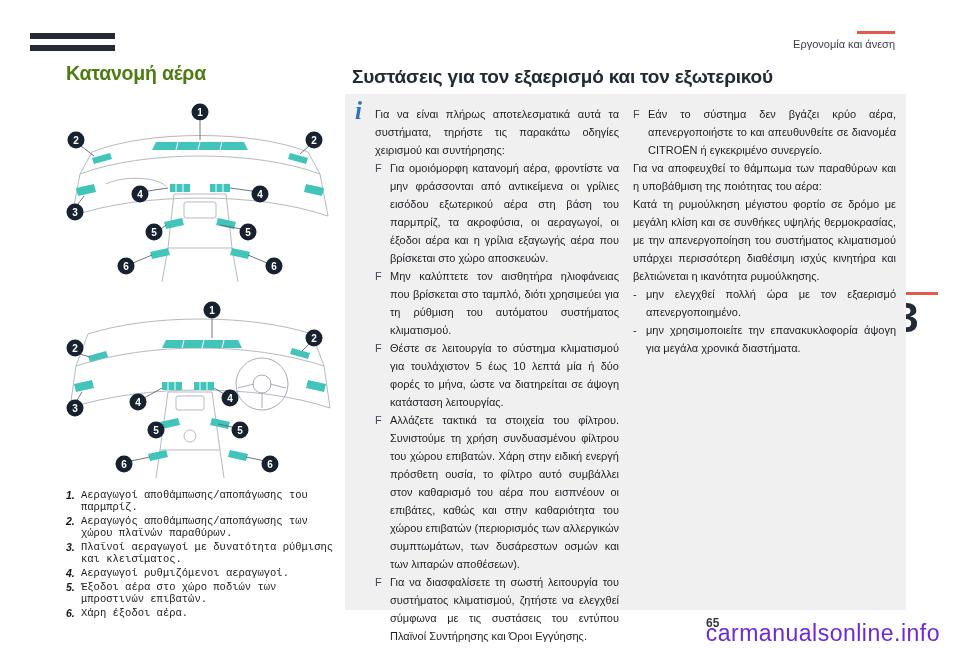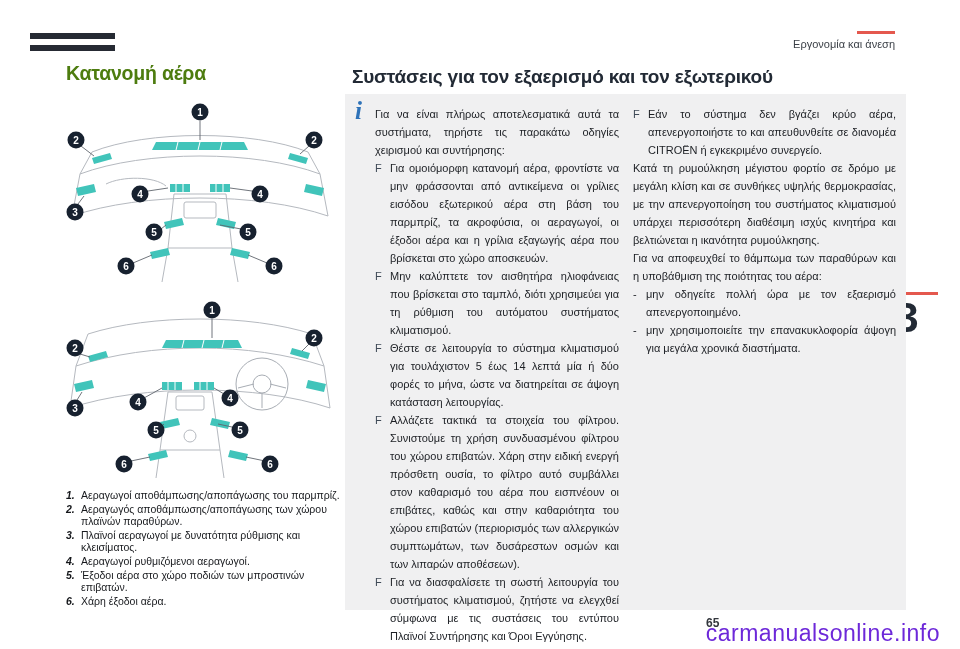--- a/index.html
+++ b/index.html
@@ -22,21 +22,21 @@
   
   .h-left{position:absolute;left:66px;top:62px;width:280px;font-size:19.5px;font-weight:bold;color:#4d7c0f;letter-spacing:-0.2px;}
   .h-right{position:absolute;left:352px;top:66px;width:560px;font-size:19px;font-weight:bold;color:#222a35;letter-spacing:-0.2px;}
   
   .diagram1{position:absolute;left:62px;top:96px;}
   .diagram2{position:absolute;left:62px;top:296px;}
   
   .legend{position:absolute;left:66px;top:489px;width:274px;font-size:10.5px;line-height:12px;color:#17191d;}
   .legend-item{display:flex;margin-bottom:2px;}
   .legend-item .lnum{flex:0 0 15px;font-weight:bold;font-style:italic;color:#14161a;}
-  .legend-item .ltext{flex:1;}
+  .legend-item .ltext{flex:1;font-family:Liberation Mono, monospace;}
   
   .info-box{position:absolute;left:345px;top:94px;width:561px;height:516px;background:#f0f0f1;}
   .info-icon{position:absolute;left:10px;top:4px;font-family:"Liberation Serif",serif;font-weight:bold;font-style:italic;
              font-size:25px;color:#2e72b8;line-height:26px;}
   .ibox-col{position:absolute;top:11px;font-size:11px;line-height:18px;color:#1c1f24;text-align:justify;}
   .col1{left:30px;width:244px;}
   .col2{left:288px;width:263px;}
   .bullet{display:flex;}
   .bullet .marker{flex:0 0 15px;color:#3f4a57;}
   .bullet .btext{flex:1;text-align:justify;}
@@ -275,42 +275,42 @@
       <div class="bullet">
         <span class="marker">F</span>
         <span class="btext">Για ομοιόμορφη κατανομή αέρα, φροντίστε να μην φράσσονται από αντικείμενα οι γρίλιες εισόδου εξωτερικού αέρα στη βάση του παρμπρίζ, τα ακροφύσια, οι αεραγωγοί, οι έξοδοι αέρα και η γρίλια εξαγωγής αέρα που βρίσκεται στο χώρο αποσκευών.</span>
       </div>
       <div class="bullet">
         <span class="marker">F</span>
         <span class="btext">Μην καλύπτετε τον αισθητήρα ηλιοφάνειας που βρίσκεται στο ταμπλό, διότι χρησιμεύει για τη ρύθμιση του αυτόματου συστήματος κλιματισμού.</span>
       </div>
       <div class="bullet">
         <span class="marker">F</span>
-        <span class="btext">Θέστε σε λειτουργία το σύστημα κλιματισμού για τουλάχιστον 5 έως 14 λεπτά μία ή δύο φορές το μήνα, ώστε να διατηρείται σε άψογη κατάσταση λειτουργίας.</span>
+        <span class="btext">Θέστε σε λειτουργία το σύστημα κλιματισμού για τουλάχιστον 5 έως 10 λεπτά μία ή δύο φορές το μήνα, ώστε να διατηρείται σε άψογη κατάσταση λειτουργίας.</span>
       </div>
       <div class="bullet">
         <span class="marker">F</span>
         <span class="btext">Αλλάζετε τακτικά τα στοιχεία του φίλτρου. Συνιστούμε τη χρήση συνδυασμένου φίλτρου του χώρου επιβατών. Χάρη στην ειδική ενεργή πρόσθετη ουσία, το φίλτρο αυτό συμβάλλει στον καθαρισμό του αέρα που εισπνέουν οι επιβάτες, καθώς και στην καθαριότητα του χώρου επιβατών (περιορισμός των αλλεργικών συμπτωμάτων, των δυσάρεστων οσμών και των λιπαρών αποθέσεων).</span>
       </div>
       <div class="bullet">
         <span class="marker">F</span>
         <span class="btext">Για να διασφαλίσετε τη σωστή λειτουργία του συστήματος κλιματισμού, ζητήστε να ελεγχθεί σύμφωνα με τις συστάσεις του εντύπου Πλαϊνοί Συντήρησης και Όροι Εγγύησης.</span>
       </div>
     </div>
 
     <div class="ibox-col col2">
       <div class="bullet">
         <span class="marker">F</span>
         <span class="btext">Εάν το σύστημα δεν βγάζει κρύο αέρα, απενεργοποιήστε το και απευθυνθείτε σε διανομέα CITROËN ή εγκεκριμένο συνεργείο.</span>
       </div>
+      <div class="para">Για να αποφευχθεί το θάμπωμα των παραθύρων και η υποβάθμιση της ποιότητας του αέρα:</div>
       <div class="para">Κατά τη ρυμούλκηση μέγιστου φορτίο σε δρόμο με μεγάλη κλίση και σε συνθήκες υψηλής θερμοκρασίας, με την απενεργοποίηση του συστήματος κλιματισμού υπάρχει περισσότερη διαθέσιμη ισχύς κινητήρα και βελτιώνεται η ικανότητα ρυμούλκησης.</div>
-      <div class="para">Για να αποφευχθεί το θάμπωμα των παραθύρων και η υποβάθμιση της ποιότητας του αέρα:</div>
       <div class="dash-item">
         <span class="dmark">-</span>
-        <span class="dtext">μην οδηγείτε πολλή ώρα με τον εξαερισμό απενεργοποιημένο.</span>
+        <span class="dtext">μην ελεγχθεί πολλή ώρα με τον εξαερισμό απενεργοποιημένο.</span>
       </div>
       <div class="dash-item">
         <span class="dmark">-</span>
         <span class="dtext">μην χρησιμοποιείτε την επανακυκλοφορία άψογη για μεγάλα χρονικά διαστήματα.</span>
       </div>
     </div>
   </div>
 
   <div class="page-number">65</div>
   <div class="watermark">carmanualsonline.info</div>

